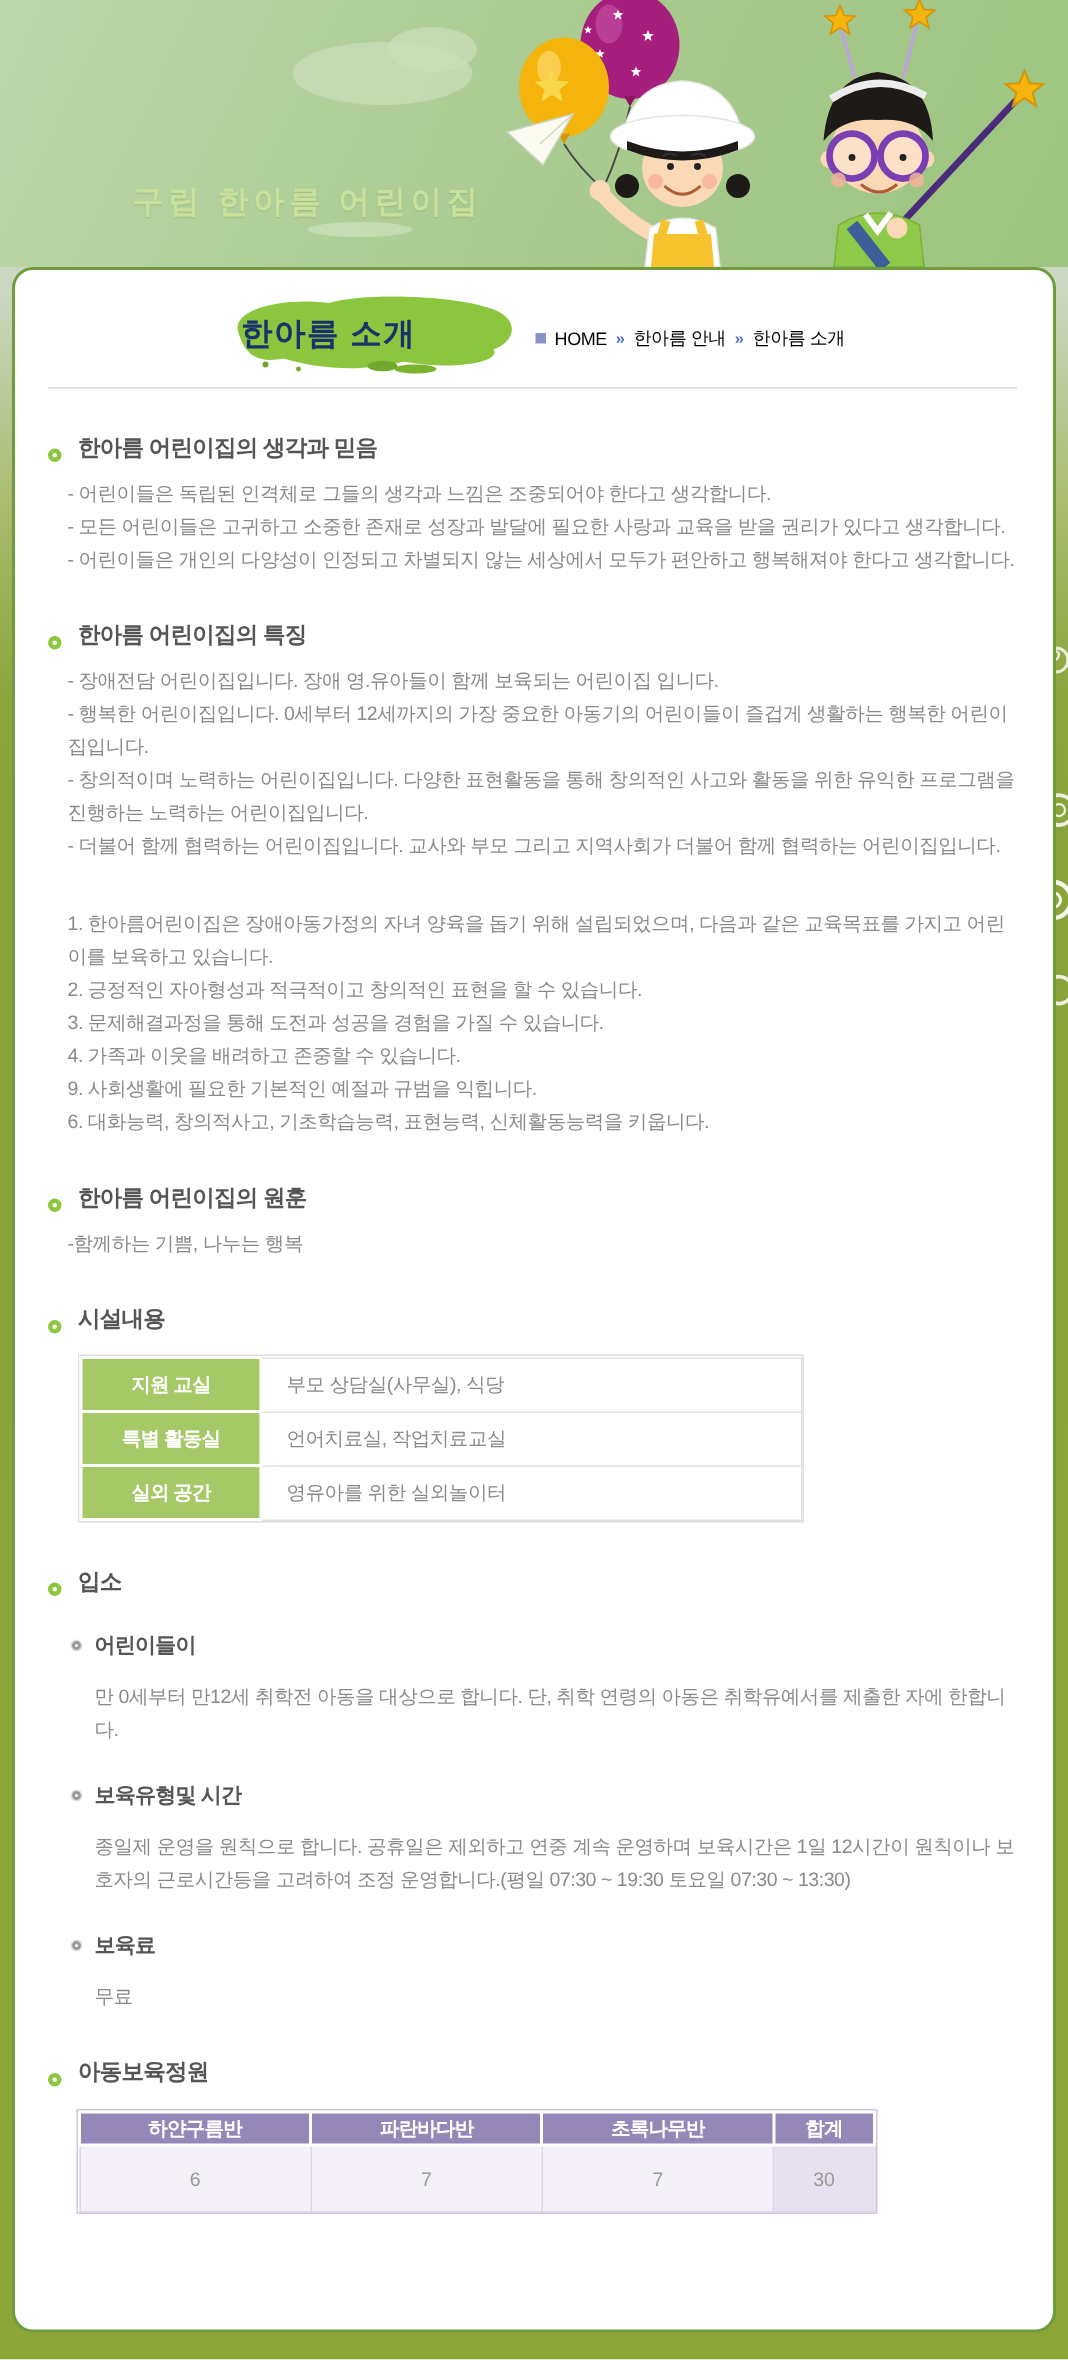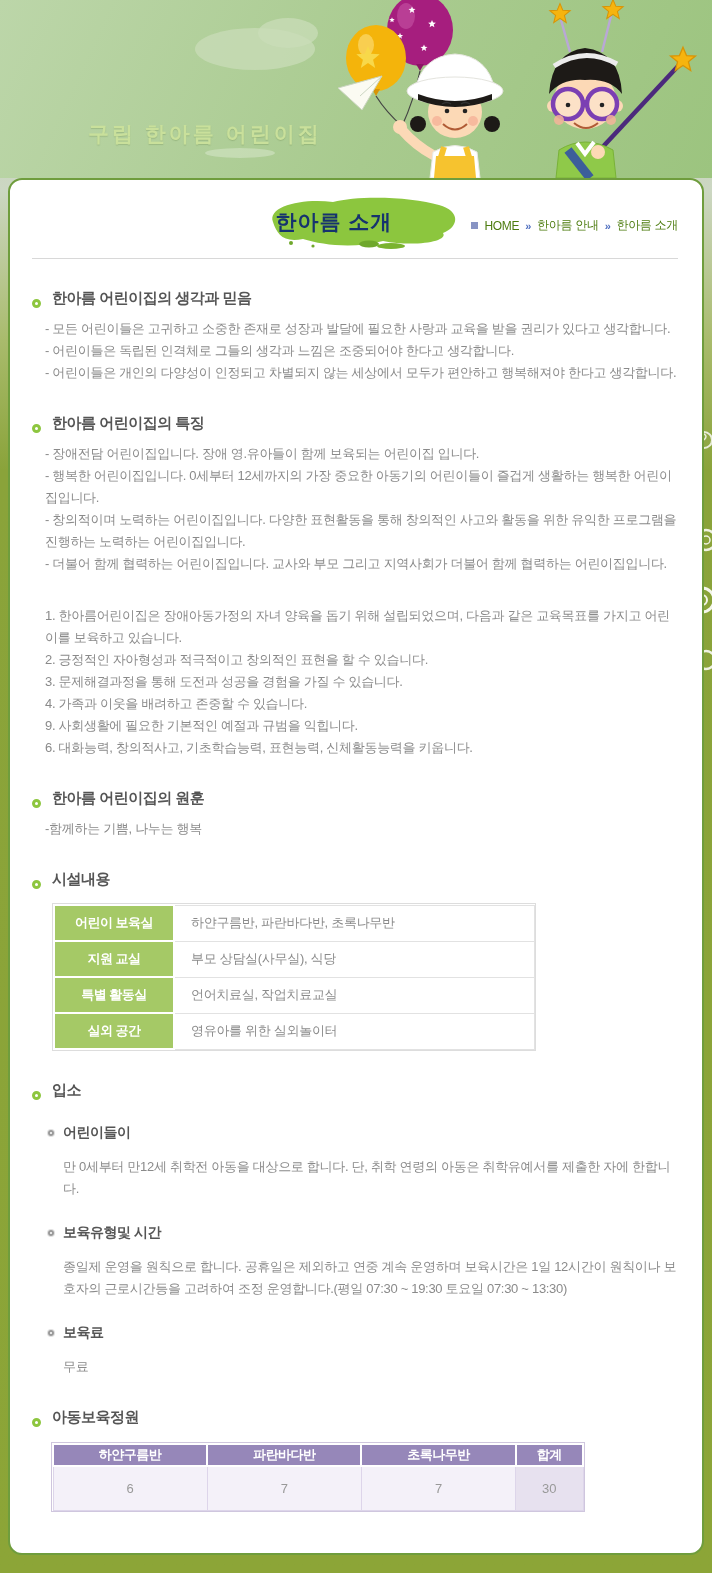--- a/index.html
+++ b/index.html
@@ -17,30 +17,30 @@
   .cloud.c3 { left:205px; top:148px; width:70px; height:10px; opacity:.5; background:#dce9cf; }
   .logo-text { position:absolute; left:88px; top:120px; font-size:21px; font-weight:bold;
     color:#c9e09b; letter-spacing:3px; text-shadow:0 1px 1px rgba(90,120,60,.25); white-space:nowrap; }
   .header-illu { position:absolute; right:0; top:0; width:382px; height:178px; }
 
   
   .content-box { position:absolute; top:178px; left:8px; width:696px; height:1377px;
     background:#fff; border:2px solid #6f9d3d; border-radius:14px; }
   .box-inner { padding:14px 24px 0 22px; }
 
-  .title-row { display:flex; justify-content:flex-end; align-items:flex-end;
+  .title-row { display:flex; justify-content:center; align-items:flex-end;
     border-bottom:1px solid #d8d8d8; padding-bottom:8px; }
   .page-title-wrap { position:relative; width:210px; height:56px; }
   .splash-svg { position:absolute; left:0; top:0; }
   .page-title { position:absolute; left:14px; top:14px; font-size:21px; font-weight:bold;
     color:#16336e; letter-spacing:1px; }
   .breadcrumb { display:flex; align-items:center; gap:6px; font-size:12px; color:#4a4a5c;
     padding-bottom:16px; letter-spacing:-0.3px; }
   .crumb-square { width:7px; height:7px; background:#8894c4; display:inline-block; }
-  .crumb { color:#4d7c0f; text-decoration:none; cursor:pointer; }
+  .crumb { color:#000000; text-decoration:none; cursor:pointer; }
   .crumb-sep { color:#4f6fc0; font-weight:bold; font-size:11px; }
 
   
   .section { margin-top:30px; }
   .sec-head { display:flex; align-items:flex-end; gap:11px; }
   .ring { width:9px; height:9px; border:3px solid #8dc63f; border-radius:50%; flex:0 0 auto; }
   .sec-title { margin:0; font-size:15px; font-weight:bold; color:#555; letter-spacing:-0.5px; }
   .sec-body { margin:10px 0 0 13px; }
   .sec-body p { margin:0; font-size:13px; color:#8a8a8a; line-height:22px; letter-spacing:-0.3px; }
 
@@ -194,22 +194,22 @@
           <a class="crumb">한아름 소개</a>
         </div>
       </div>
 
       <div class="section">
         <div class="sec-head">
           <span class="ring"></span>
           <h2 class="sec-title">한아름 어린이집의 생각과 믿음</h2>
         </div>
         <div class="sec-body">
+          <p>- 어린이들은 독립된 인격체로 그들의 생각과 느낌은 조중되어야 한다고 생각합니다.</p>
           <p>- 모든 어린이들은 고귀하고 소중한 존재로 성장과 발달에 필요한 사랑과 교육을 받을 권리가 있다고 생각합니다.</p>
-          <p>- 어린이들은 독립된 인격체로 그들의 생각과 느낌은 조중되어야 한다고 생각합니다.</p>
           <p>- 어린이들은 개인의 다양성이 인정되고 차별되지 않는 세상에서 모두가 편안하고 행복해져야 한다고 생각합니다.</p>
         </div>
       </div>
 
       <div class="section">
         <div class="sec-head">
           <span class="ring"></span>
           <h2 class="sec-title">한아름 어린이집의 특징</h2>
         </div>
         <div class="sec-body">
@@ -242,24 +242,20 @@
       </div>
 
       <div class="section">
         <div class="sec-head">
           <span class="ring"></span>
           <h2 class="sec-title">시설내용</h2>
         </div>
         <div class="fac-wrap">
           <table class="fac-table">
             <tbody>
-                <tr>
-              <td class="flabel">어린이 보육실</td>
-              <td class="fvalue">하얀구름반, 파란바다반, 초록나무반</td>
-            </tr>
             <tr>
               <td class="flabel">지원 교실</td>
               <td class="fvalue">부모 상담실(사무실), 식당</td>
             </tr>
             <tr>
               <td class="flabel">특별 활동실</td>
               <td class="fvalue">언어치료실, 작업치료교실</td>
             </tr>
             <tr>
               <td class="flabel">실외 공간</td>

